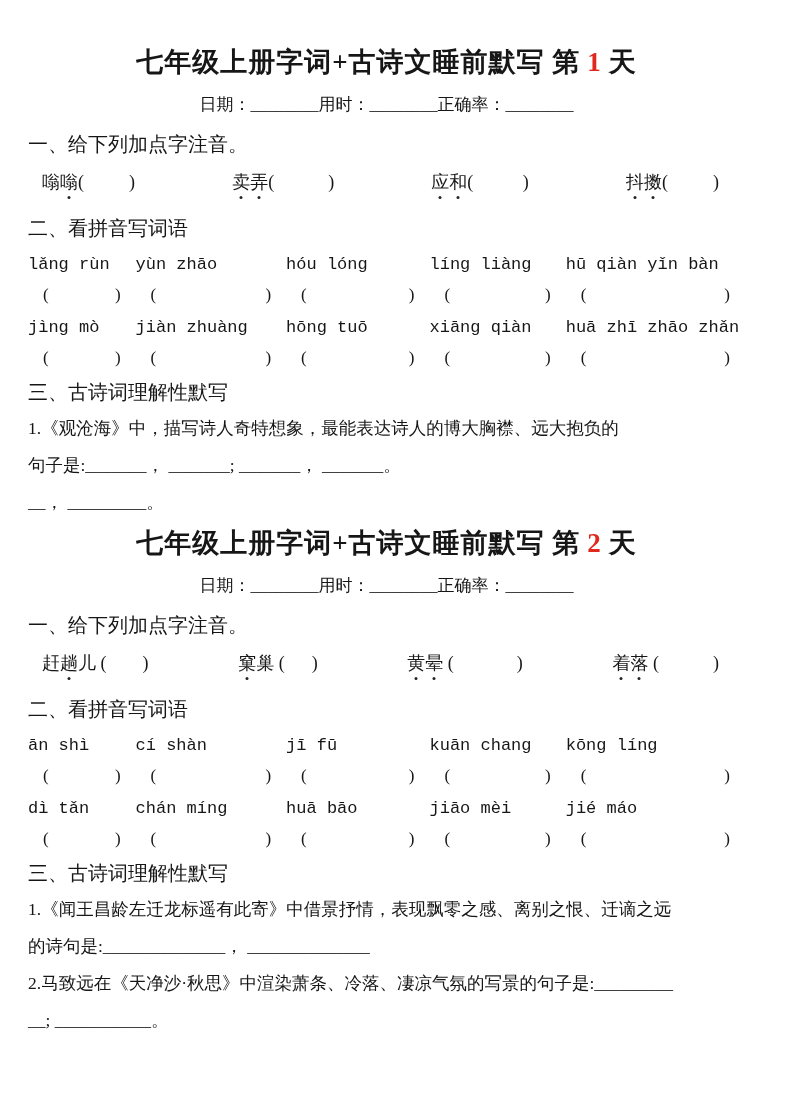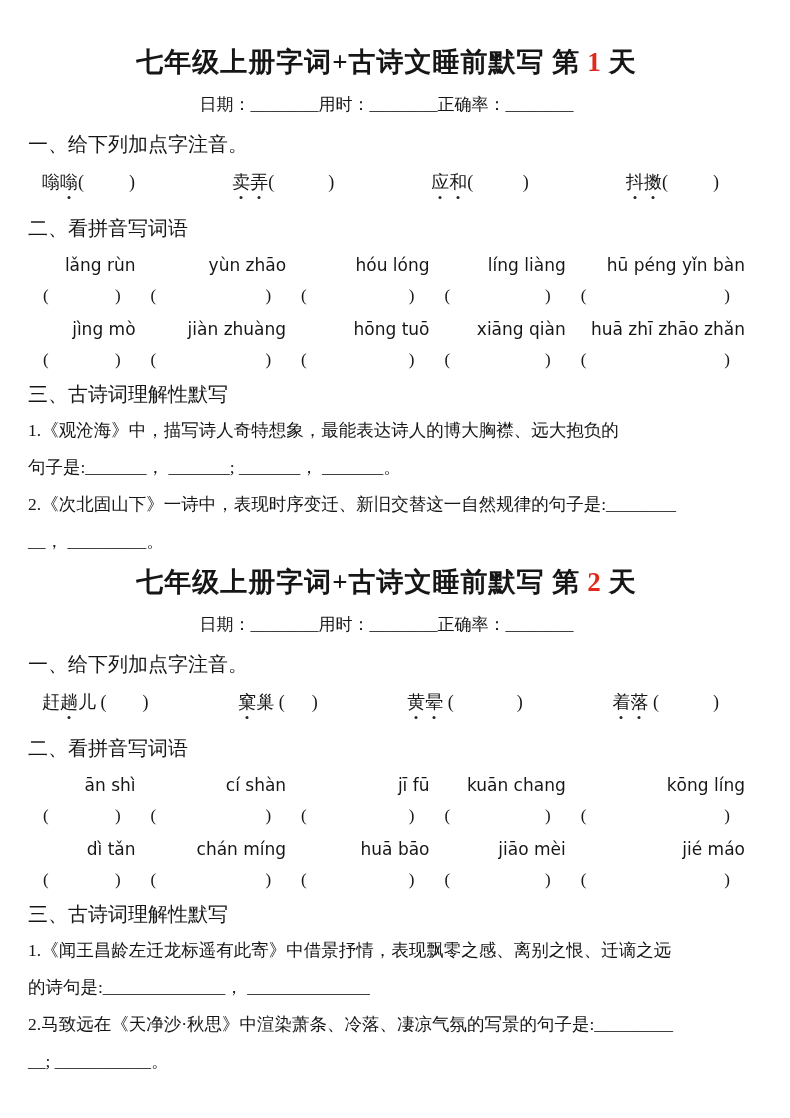--- a/index.html
+++ b/index.html
@@ -24,21 +24,21 @@
   }
   .zy-word{white-space:pre;}
   .ch{position:relative;display:inline-block;}
   .ch.dot::after{
     content:"";position:absolute;bottom:-5px;left:50%;transform:translateX(-50%);
     width:3px;height:3px;border-radius:50%;background:#252525;
   }
   .zy-paren{white-space:pre;}
   .pinyin-block{margin-bottom:4px;}
   .py-row{display:flex;font-size:17px;margin-top:13px;font-family:"DejaVu Sans","Liberation Sans",sans-serif;}
-  .py-cell{text-align:right;box-sizing:border-box;}
+  .py-cell{text-align:left;box-sizing:border-box;font-family:Liberation Mono, monospace;}
   .paren-row{display:flex;font-size:17px;margin-top:11px;}
   .paren-cell{display:flex;justify-content:space-between;box-sizing:border-box;padding:0 15px;}
   .py-row > :nth-child(1),.paren-row > :nth-child(1){width:15%;}
   .py-row > :nth-child(2),.paren-row > :nth-child(2){width:21%;}
   .py-row > :nth-child(3),.paren-row > :nth-child(3){width:20%;}
   .py-row > :nth-child(4),.paren-row > :nth-child(4){width:19%;}
   .py-row > :nth-child(5),.paren-row > :nth-child(5){width:25%;}
   .questions{margin-top:4px;}
   .q-line{font-size:17.5px;line-height:37px;white-space:pre-wrap;}
 </style>
@@ -61,21 +61,21 @@
         <span class="zy-word"><span class="ch dot">应</span><span class="ch dot">和</span><span class="zy-paren">(           )</span></span>
         <span class="zy-word"><span class="ch dot">抖</span><span class="ch dot">擞</span><span class="zy-paren">(          )</span></span>
       </div>
     <div class="sec-heading">二、看拼音写词语</div>
     <div class="pinyin-block">
         <div class="py-row">
           <span class="py-cell">lǎng rùn</span>
           <span class="py-cell">yùn zhāo</span>
           <span class="py-cell">hóu lóng</span>
           <span class="py-cell">líng liàng</span>
-          <span class="py-cell">hū péng yǐn bàn</span>
+          <span class="py-cell">hū qiàn yǐn bàn</span>
         </div>
         <div class="paren-row">
           <span class="paren-cell">
             <span class="">(</span>
             <span class="">)</span>
           </span>
           <span class="paren-cell">
             <span class="">(</span>
             <span class="">)</span>
           </span>
@@ -119,21 +119,20 @@
           <span class="paren-cell">
             <span class="">(</span>
             <span class="">)</span>
           </span>
         </div>
       </div>
     <div class="sec-heading">三、古诗词理解性默写</div>
     <div class="questions">
         <div class="q-line">1.《观沧海》中，描写诗人奇特想象，最能表达诗人的博大胸襟、远大抱负的</div>
         <div class="q-line">句子是:_______， _______; _______， _______。</div>
-        <div class="q-line">2.《次北固山下》一诗中，表现时序变迁、新旧交替这一自然规律的句子是:________</div>
         <div class="q-line">__， _________。</div>
       </div>
   </section>
 
   <section class="day">
     <h1 class="title"><span>七年级上册字词+古诗文睡前默写 第</span><span class="num red" style="color: rgb(224, 41, 28);">2</span><span>天</span></h1>
     <div class="meta-row">
       <span class="meta-item"><span>日期：</span><span class="blank">________</span></span>
       <span class="meta-item"><span>用时：</span><span class="blank">________</span></span>
       <span class="meta-item"><span>正确率：</span><span class="blank">________</span></span>

